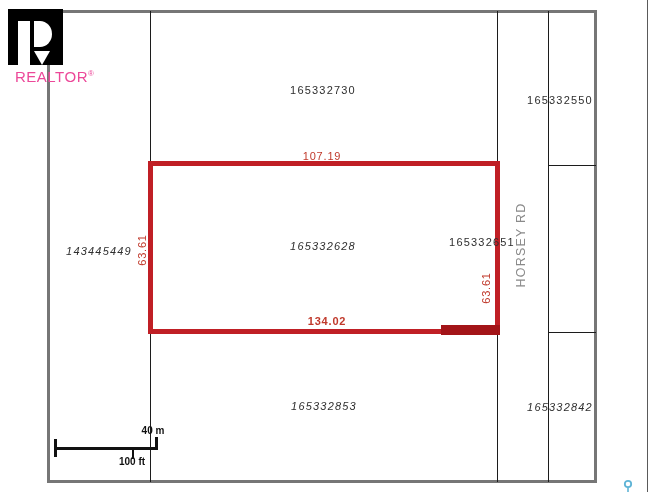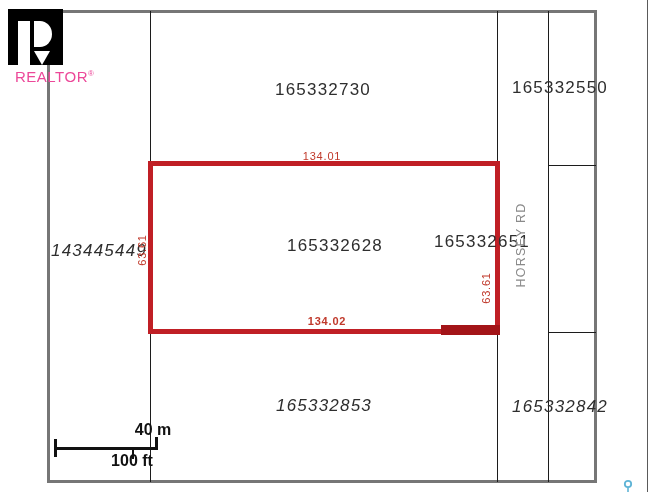--- a/index.html
+++ b/index.html
@@ -17,37 +17,37 @@
   .edge-line{position:absolute;width:1px;background:#5a5a5a;}
   
   .red-rect{
     position:absolute;left:148px;top:161px;width:352px;height:173px;
     border:5px solid #c01f25;box-sizing:border-box;background:transparent;
   }
   .red-overlap{position:absolute;left:441px;top:325px;width:59px;height:10px;background:#a31418;}
   
   .parcel-label{
     position:absolute;transform:translate(-50%,-50%);
-    font-size:17px;letter-spacing:1.2px;color:#2e2e2e;white-space:nowrap;
+    font-size:11px;letter-spacing:1.2px;color:#2e2e2e;white-space:nowrap;
   }
   .dim-label{
     position:absolute;transform:translate(-50%,-50%);
     font-size:11px;letter-spacing:0.8px;color:#c0392b;white-space:nowrap;
   }
   .dim-label.rot{transform:translate(-50%,-50%) rotate(-90deg);}
   .road-label{
     position:absolute;transform:translate(-50%,-50%) rotate(-90deg);
     font-size:12.5px;letter-spacing:1.2px;color:#8a8a8a;white-space:nowrap;
   }
   
   .sb-bar{position:absolute;left:55px;top:447px;width:103px;height:3px;background:#111;}
   .sb-tick-left{position:absolute;left:54px;top:439px;width:3px;height:18px;background:#111;}
   .sb-tick-right{position:absolute;left:155px;top:437px;width:3px;height:13px;background:#111;}
   .sb-tick-mid{position:absolute;left:132px;top:447px;width:2px;height:12px;background:#111;}
-  .sb-label{position:absolute;transform:translate(-50%,-50%);font-size:16px;font-weight:bold;color:#111;white-space:nowrap;}
+  .sb-label{position:absolute;transform:translate(-50%,-50%);font-size:10px;font-weight:bold;color:#111;white-space:nowrap;}
   
   .logo-box{position:absolute;left:8px;top:9px;width:55px;height:56px;}
   .logo-word{
     position:absolute;left:15px;top:68px;font-size:15px;color:#ec4899;
     letter-spacing:0.5px;white-space:nowrap;
   }
   .logo-word sup{font-size:8px;}
   
   .map-pin{position:absolute;left:621px;top:478px;width:14px;height:14px;}
 </style>
@@ -61,28 +61,28 @@
   <div class="vline" style="left:497px;top:11px;height:471px;"></div>
   <div class="vline" style="left:548px;top:11px;height:471px;"></div>
   <div class="edge-line" style="left:647px;top:0px;height:492px;"></div>
   <div class="hline" style="left:548px;top:165px;width:48px;"></div>
   <div class="hline" style="left:548px;top:332px;width:48px;"></div>
 
   <div class="red-rect"></div>
   <div class="red-overlap"></div>
 
   <span class="parcel-label" style="left:323px;top:90px;">165332730</span>
-  <span class="parcel-label" style="left:560px;top:88px;">165332550</span>
+  <span class="parcel-label" style="left:560px;top:100px;">165332550</span>
   <span class="parcel-label" style="left:99px;top:251px;font-style:italic;">143445449</span>
-  <span class="parcel-label" style="left:335px;top:246px;">165332628</span>
+  <span class="parcel-label" style="left:323px;top:246px;font-style:italic;">165332628</span>
   <span class="parcel-label" style="left:482px;top:242px;">165332651</span>
   <span class="parcel-label" style="left:324px;top:406px;font-style:italic;">165332853</span>
   <span class="parcel-label" style="left:560px;top:407px;font-style:italic;">165332842</span>
 
-  <span class="dim-label" style="left:322px;top:156px;">134.01</span>
+  <span class="dim-label" style="left:322px;top:156px;">107.19</span>
   <span class="dim-label" style="left:327px;top:321px;font-weight:bold;">134.02</span>
   <span class="dim-label rot" style="left:142px;top:250px;">63.61</span>
   <span class="dim-label rot" style="left:486px;top:288px;">63.61</span>
 
   <span class="road-label" style="left:521px;top:245px;">HORSEY RD</span>
 
   <div class="sb-bar"></div>
   <div class="sb-tick-left"></div>
   <div class="sb-tick-right"></div>
   <div class="sb-tick-mid"></div>

